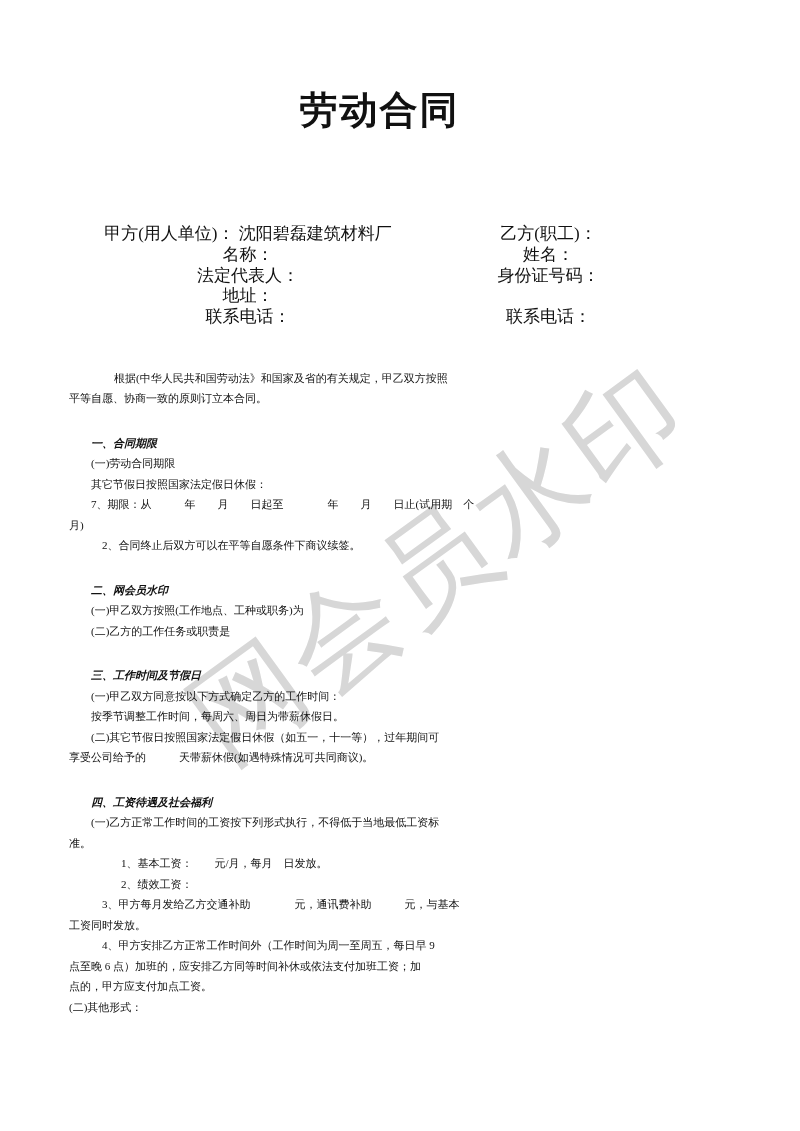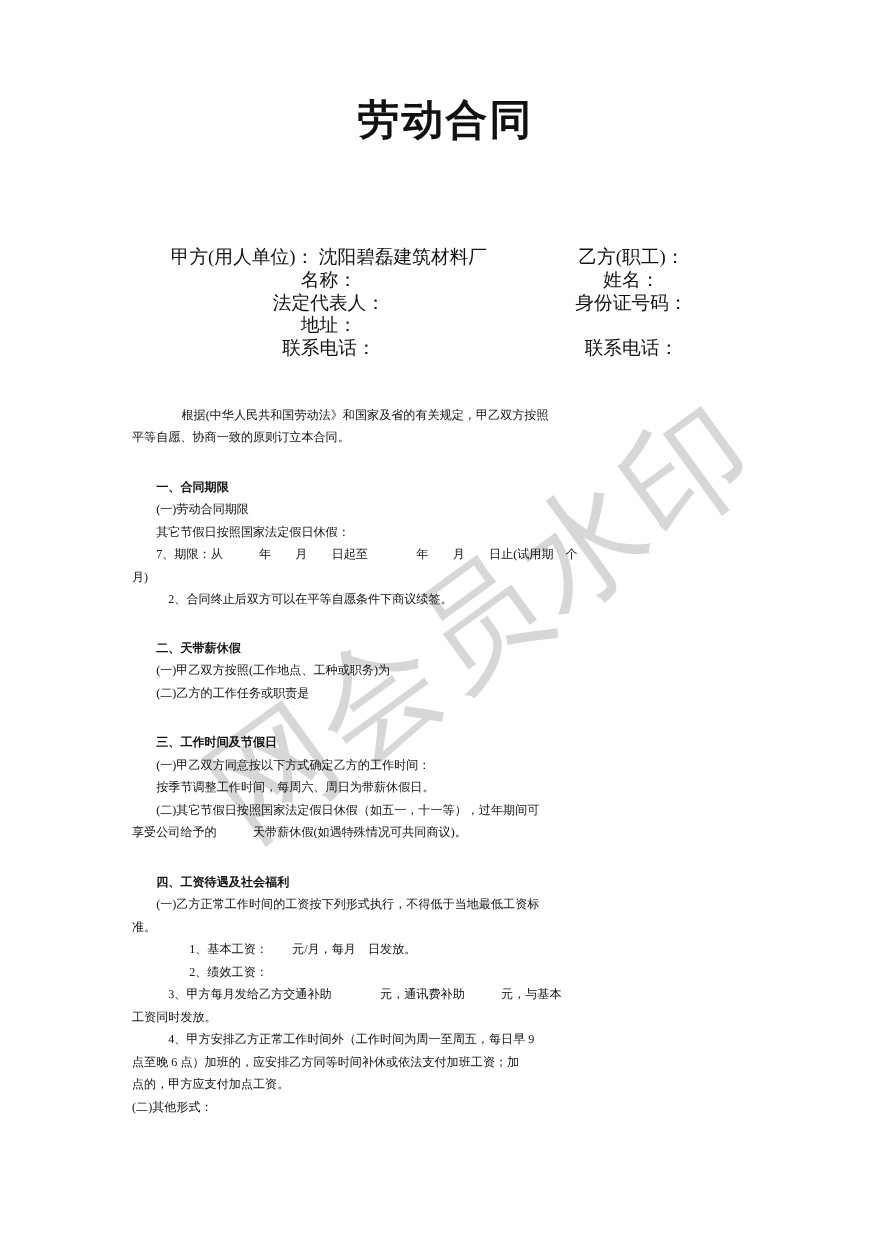--- a/index.html
+++ b/index.html
@@ -4,39 +4,40 @@
 <style>
   html,body{margin:0;padding:0;background:#ffffff;}
   .page{
     position:relative;
     width:800px;height:1131px;
     background:#ffffff;
     overflow:hidden;
     font-family:"Liberation Serif","DejaVu Serif",serif;
     color:#111;
   }
-  .content{position:relative;z-index:1;padding:0 110px 0 120px;}
+  .content{position:relative;z-index:1;padding:0 110px 0 69px;}
   .title{
     margin:86px 0 0 0;
     text-align:center;
     font-size:38px;line-height:48px;
     font-weight:700;
     font-family:"Liberation Sans","DejaVu Sans",sans-serif;
     letter-spacing:2px;
   }
   .party-block{margin:90px 0 0 20px;text-align:center;}
   .party-row{display:flex;line-height:20.8px;font-size:17px;white-space:pre;}
   .party-row .left{width:318px;flex:0 0 318px;}
   .party-row .right{flex:1;}
   .intro-block{margin-top:40px;}
   .section{margin-top:24px;}
   .line{font-size:11px;line-height:20.5px;white-space:pre;}
   .h{
     font-weight:700;
     font-family:"Liberation Sans","DejaVu Sans",sans-serif;
+    font-style:italic;
   }
   .ti2{text-indent:45px;}
   .ind0{padding-left:0;}
   .ind1{padding-left:22px;}
   .ind2{padding-left:33px;}
   .ind3{padding-left:52px;}
   .watermark{
     position:absolute;z-index:0;
     left:150px;top:505px;width:560px;height:130px;
     text-align:center;
@@ -72,21 +73,21 @@
     <div>
         <div class="section">
           <div class="line h ind1">一、合同期限</div>
           <div class="line ind1">(一)劳动合同期限</div>
           <div class="line ind1">其它节假日按照国家法定假日休假：</div>
           <div class="line ind1">7、期限：从　　　年　　月　　日起至　　　　年　　月　　日止(试用期　个</div>
           <div class="line ind0">月)</div>
           <div class="line ind2">2、合同终止后双方可以在平等自愿条件下商议续签。</div>
         </div>
         <div class="section">
-          <div class="line h ind1">二、天带薪休假</div>
+          <div class="line h ind1">二、网会员水印</div>
           <div class="line ind1">(一)甲乙双方按照(工作地点、工种或职务)为</div>
           <div class="line ind1">(二)乙方的工作任务或职责是</div>
         </div>
         <div class="section">
           <div class="line h ind1">三、工作时间及节假日</div>
           <div class="line ind1">(一)甲乙双方同意按以下方式确定乙方的工作时间：</div>
           <div class="line ind1">按季节调整工作时间，每周六、周日为带薪休假日。</div>
           <div class="line ind1">(二)其它节假日按照国家法定假日休假（如五一，十一等），过年期间可</div>
           <div class="line ind0">享受公司给予的　　　天带薪休假(如遇特殊情况可共同商议)。</div>
         </div>

